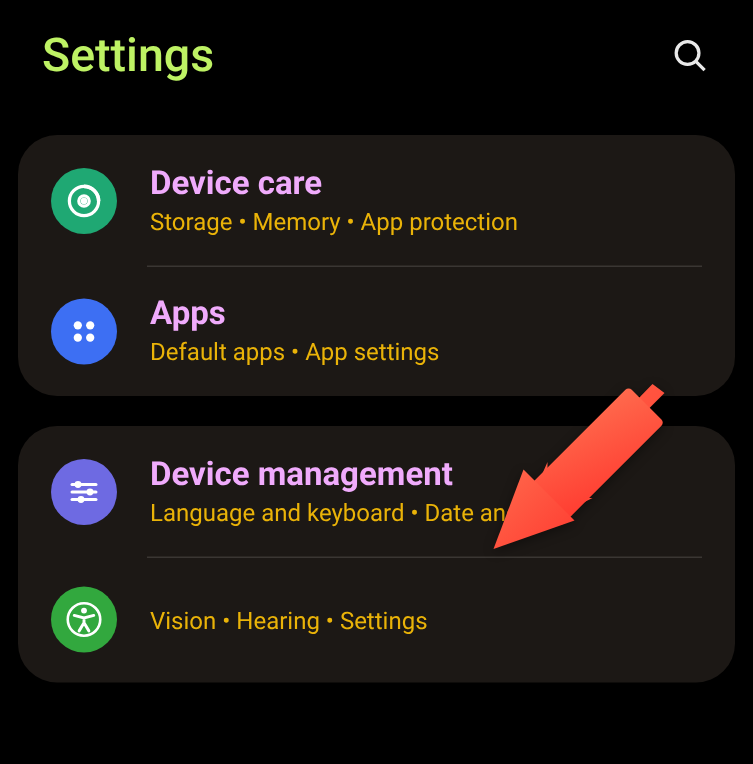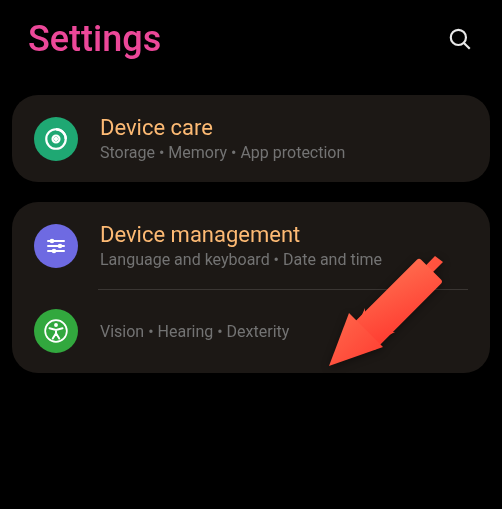--- a/index.html
+++ b/index.html
@@ -15,22 +15,22 @@
       overflow: hidden;
       position: relative;
     }
     .header {
       display: flex;
       align-items: center;
       justify-content: space-between;
       padding: 18px 28px 35px 28px;
     }
     .header-title {
-      color: #ec4899;
-      font-size: 36px;
+      color: #bef264;
+      font-size: 31px;
       font-weight: 500;
     }
     .search-btn {
       width: 28px;
       height: 28px;
       display: flex;
       align-items: center;
       justify-content: center;
       cursor: pointer;
     }
@@ -74,27 +74,27 @@
     }
     .icon-green { background: #1fa873; }
     .icon-blue { background: #3d6ff3; }
     .icon-purple { background: #6e6ae2; }
     .icon-bright-green { background: #32a83e; }
     .item-text {
       flex: 1;
       min-width: 0;
     }
     .item-title {
-      color: #fdba74;
+      color: #f0abfc;
       font-size: 22px;
-      font-weight: 400;
+      font-weight: 700;
       margin-bottom: 3px;
     }
     .item-sub {
-      color: #737373;
+      color: #eab308;
       font-size: 16px;
       font-weight: 400;
     }
     .arrow {
       position: absolute;
       left: 325px;
       top: 250px;
       pointer-events: none;
       transform: rotate(0deg);
     }
@@ -123,20 +123,34 @@
         <path d="M12 3 A9 9 0 0 1 21 12" stroke-width="2.2"></path>
         <circle cx="12" cy="12" r="3.2" fill="none"></circle>
         <circle cx="12" cy="12" r="1" fill="#ffffff"></circle>
       </svg>
     </div>
     <div class="item-text">
       <div class="item-title">Device care</div>
       <div class="item-sub">Storage  •  Memory  •  App protection</div>
     </div>
   </div>
+  <div class="list-item">
+    <div class="icon-wrap icon-blue">
+      <svg width="22" height="22" viewBox="0 0 24 24">
+        <circle cx="7.5" cy="7.5" r="3" fill="#ffffff"></circle>
+        <circle cx="16.5" cy="7.5" r="3" fill="#ffffff"></circle>
+        <circle cx="7.5" cy="16.5" r="3" fill="#ffffff"></circle>
+        <circle cx="16.5" cy="16.5" r="3" fill="#ffffff"></circle>
+      </svg>
+    </div>
+    <div class="item-text">
+      <div class="item-title">Apps</div>
+      <div class="item-sub">Default apps  •  App settings</div>
+    </div>
+  </div>
 </div>
 
 <div class="card">
   <div class="list-item">
     <div class="icon-wrap icon-purple">
       <svg width="24" height="24" viewBox="0 0 24 24">
         <line x1="4" y1="7" x2="20" y2="7" stroke="#ffffff" stroke-width="2" stroke-linecap="round"></line>
         <circle cx="8" cy="7" r="2.3" fill="#ffffff"></circle>
         <line x1="4" y1="12" x2="20" y2="12" stroke="#ffffff" stroke-width="2" stroke-linecap="round"></line>
         <circle cx="16" cy="12" r="2.3" fill="#ffffff"></circle>
@@ -151,21 +165,21 @@
   </div>
   <div class="list-item">
     <div class="icon-wrap icon-bright-green">
       <svg width="26" height="26" viewBox="0 0 24 24">
         <circle cx="12" cy="12" r="10" fill="none" stroke="#ffffff" stroke-width="1.6"></circle>
         <circle cx="12" cy="6.5" r="1.8" fill="#ffffff"></circle>
         <path d="M6 9.5 L12 11 L18 9.5 M12 11 L12 14 M12 14 L9 19 M12 14 L15 19" stroke="#ffffff" stroke-width="1.8" stroke-linecap="round" fill="none"></path>
       </svg>
     </div>
     <div class="item-text">
-      <div class="item-sub">Vision  •  Hearing  •  Dexterity</div>
+      <div class="item-sub">Vision  •  Hearing  •  Settings</div>
     </div>
   </div>
 </div>
 
 <div class="arrow">
   <svg width="140" height="120" viewBox="0 0 140 120">
     <defs>
       <linearGradient id="ag" x1="0" y1="0" x2="1" y2="1">
         <stop offset="0" stop-color="#ff6a4d"></stop>
         <stop offset="1" stop-color="#ff3b30"></stop>

